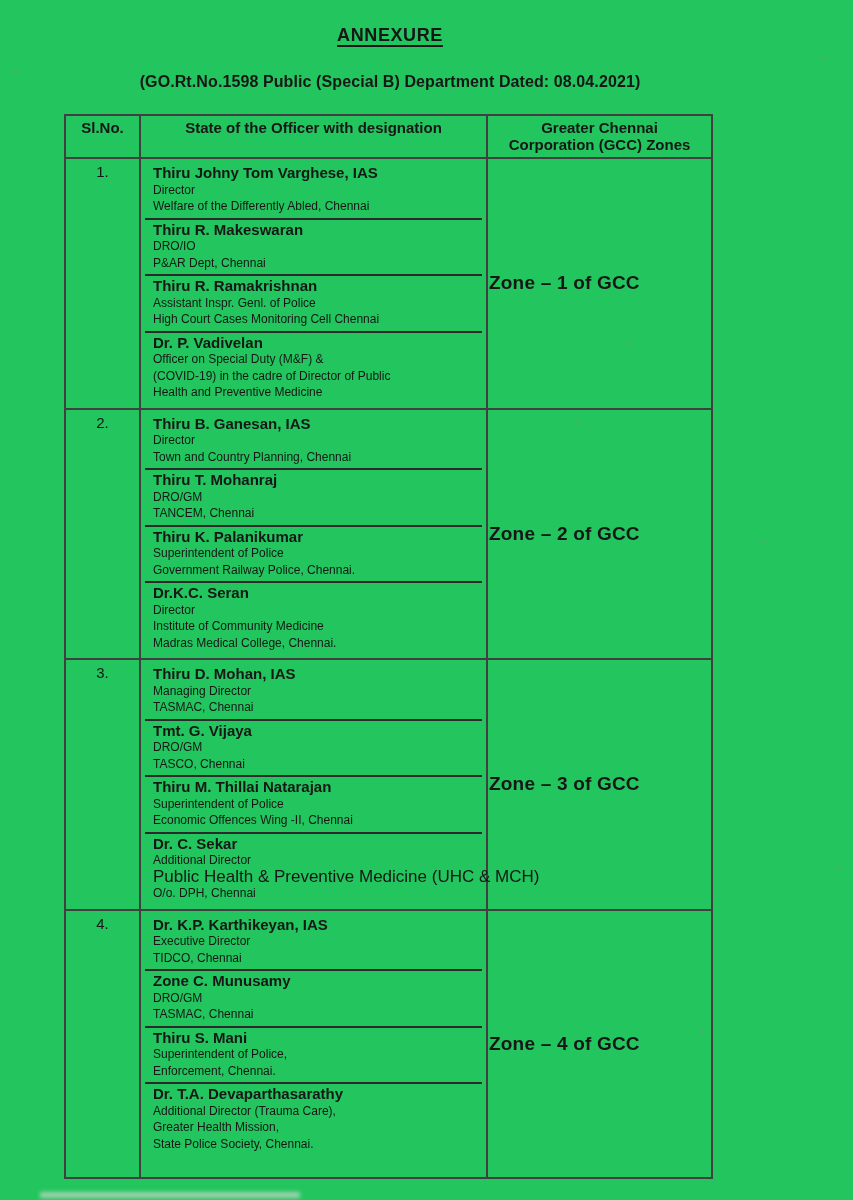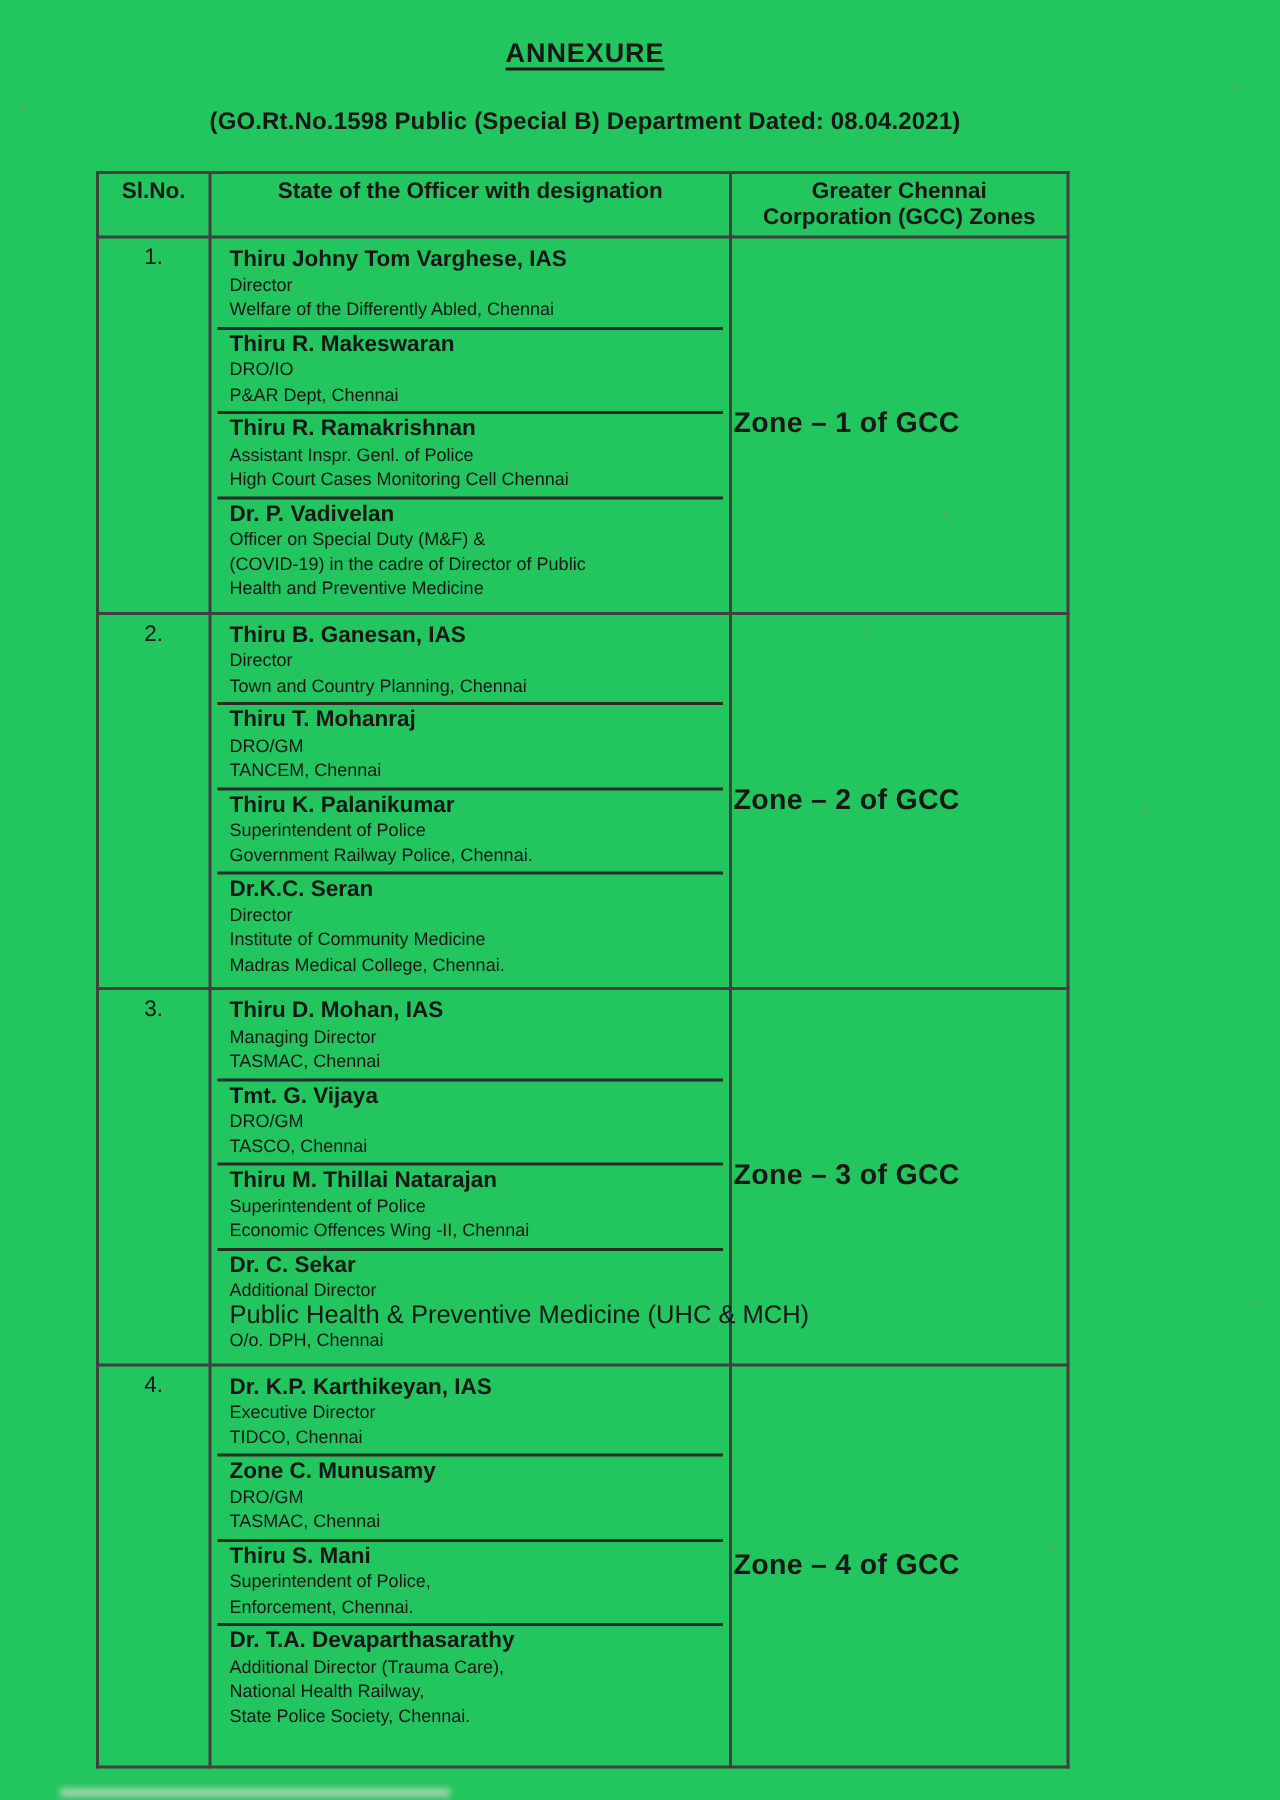--- a/index.html
+++ b/index.html
@@ -182,21 +182,21 @@
               <div class="oline">TASMAC, Chennai</div>
             </div>
             <div class="officer">
               <div class="oname">Thiru S. Mani</div>
               <div class="oline">Superintendent of Police,</div>
               <div class="oline">Enforcement, Chennai.</div>
             </div>
             <div class="officer">
               <div class="oname">Dr. T.A. Devaparthasarathy</div>
               <div class="oline">Additional Director (Trauma Care),</div>
-              <div class="oline">National Health Railway,</div>
+              <div class="oline">Greater Health Mission,</div>
               <div class="oline">State Police Society, Chennai.</div>
             </div>
           </td>
           <td class="zone-cell">Zone – 4 of GCC</td>
         </tr>
 
       </tbody>
     </table>
   </div>
 

